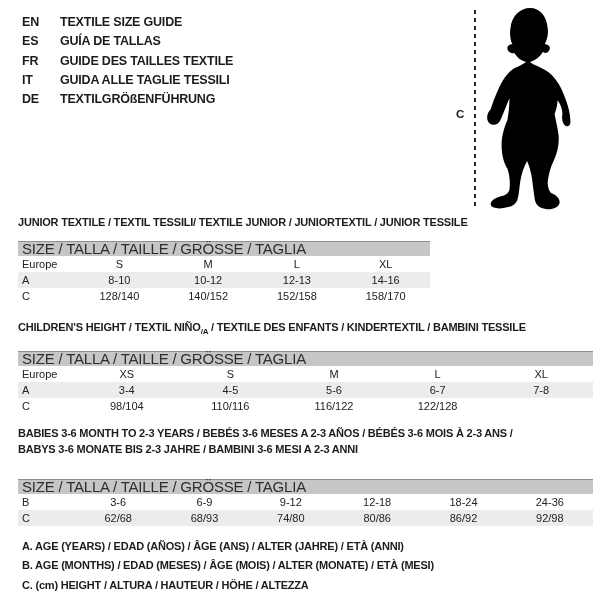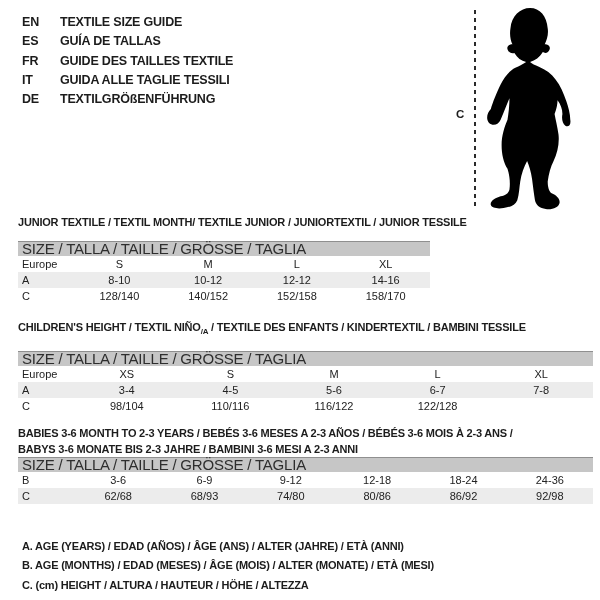--- a/index.html
+++ b/index.html
@@ -20,21 +20,21 @@
   }
   .toddler-svg{position:absolute;left:482px;top:5px;}
   
   .section{position:absolute;left:18px;}
   .sec1{top:216px;width:412px;}
   .sec2{top:321px;width:575px;}
   .sec3{top:426px;width:575px;}
   .sec-title{font-size:11px;font-weight:bold;letter-spacing:-0.2px;line-height:13px;white-space:nowrap;}
   .sec1 .sec-title{margin-bottom:12px;}
   .sec2 .sec-title{margin-bottom:13px;}
-  .sec3 .sec-title{margin-bottom:0;line-height:15.5px;}
+  .sec3 .sec-title{margin-bottom:22px;line-height:15.5px;}
   .sub{font-size:8px;vertical-align:sub;}
   .thead{
     height:14px;background:#c6c6c6;border-top:1px solid #8f8f8f;
     font-size:15px;color:#2e2e2e;line-height:14px;padding-left:4px;
     letter-spacing:-0.2px;
   }
   .trow{display:grid;grid-template-columns:57px repeat(var(--datacols,4),1fr);height:16px;}
   .trow.alt{background:#ececec;}
   .tcell{font-size:11px;line-height:16px;text-align:center;color:#222;white-space:nowrap;}
   .tcell.first{text-align:left;padding-left:4px;}
@@ -68,35 +68,35 @@
   </div>
 </div>
 
 <span class="measure-label">C</span>
 <div class="dash-line"></div>
 <svg class="toddler-svg" width="102" height="206" viewBox="0 0 100 210">
   <path fill="#000000" d="M47,3 C37,3 28,11 27,24 C26,30 27,36 29,40 C26,40 23,42 24,45 C25,48 28,50 31,49 C34,54 38,57 43,58 C40,60 36,62 32,64 C26,67 21,73 17,81 C13,89 9,99 7,106 C3,110 2,116 5,120 C9,124 15,122 17,117 C20,110 23,102 26,95 C26,103 25,111 24,117 C21,124 18,133 18,143 C18,152 20,161 24,167 C26,173 27,181 26,188 C25,192 22,194 17,195 C11,197 6,200 7,204 C8,207 14,208 20,207 C27,206 32,204 34,199 C36,193 36,186 37,180 C38,172 41,165 44,159 C46,164 48,170 49,177 C50,185 51,193 52,199 C53,204 57,207 63,208 C70,209 76,206 77,202 C78,198 74,194 69,192 C66,190 65,185 65,180 C66,172 68,165 71,159 C75,151 77,141 76,132 C75,124 73,117 72,111 C74,106 75,101 75,97 C78,101 80,106 80,111 C79,116 80,121 83,123 C86,125 89,122 88,117 C88,111 86,104 84,98 C81,90 78,82 73,76 C69,70 63,66 56,63 C52,61 49,60 47,58 C52,57 57,53 60,48 C63,50 66,48 67,45 C68,42 65,40 62,40 C64,36 66,30 65,24 C64,11 57,3 47,3 Z"></path>
 </svg>
 
 <div class="section sec1">
-  <div class="sec-title">JUNIOR TEXTILE / TEXTIL MONTH/ TEXTILE JUNIOR / JUNIORTEXTIL / JUNIOR TESSILE</div>
+  <div class="sec-title">JUNIOR TEXTILE / TEXTIL TESSILI/ TEXTILE JUNIOR / JUNIORTEXTIL / JUNIOR TESSILE</div>
   <div class="thead">SIZE / TALLA / TAILLE / GRÖSSE / TAGLIA</div>
   <div>
       <div class="trow" style="--datacols: 4;">
         <div class="tcell first">Europe</div>
         <div class="tcell">S</div>
         <div class="tcell">M</div>
         <div class="tcell">L</div>
         <div class="tcell">XL</div>
       </div>
       <div class="trow alt" style="--datacols: 4;">
         <div class="tcell first">A</div>
         <div class="tcell">8-10</div>
         <div class="tcell">10-12</div>
-        <div class="tcell">12-12</div>
+        <div class="tcell">12-13</div>
         <div class="tcell">14-16</div>
       </div>
       <div class="trow" style="--datacols: 4;">
         <div class="tcell first">C</div>
         <div class="tcell">128/140</div>
         <div class="tcell">140/152</div>
         <div class="tcell">152/158</div>
         <div class="tcell">158/170</div>
       </div>
     </div>

